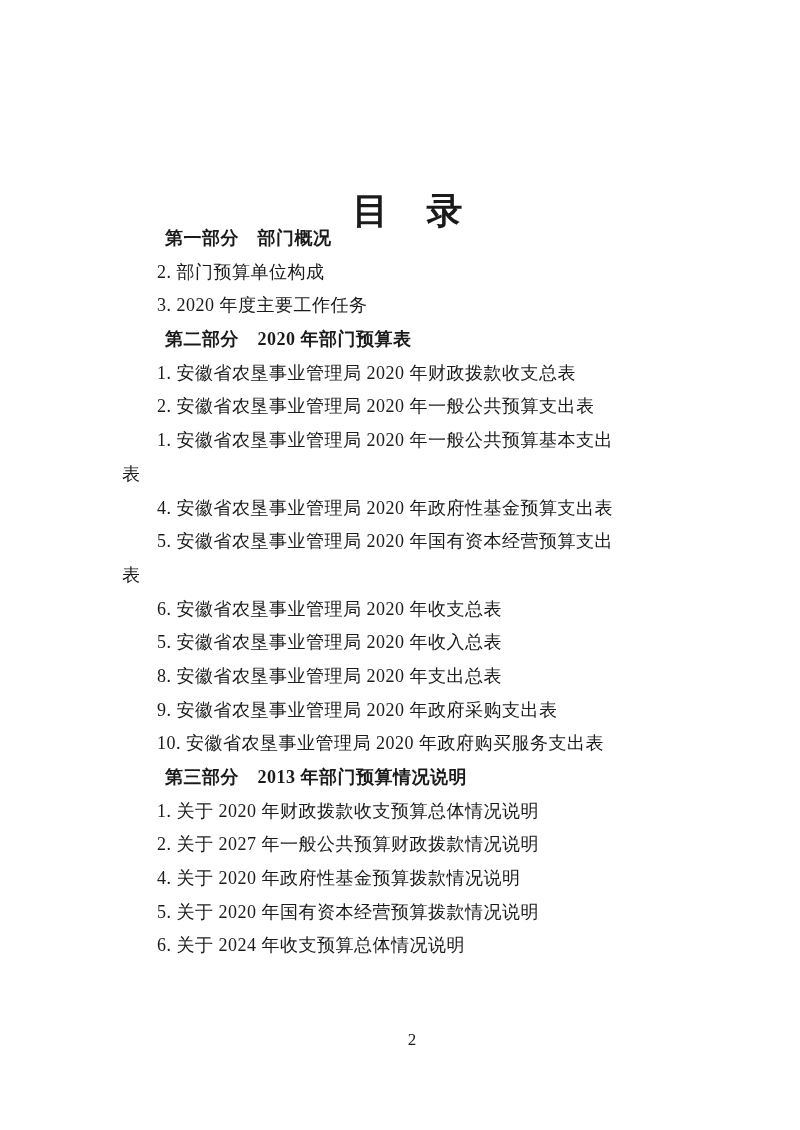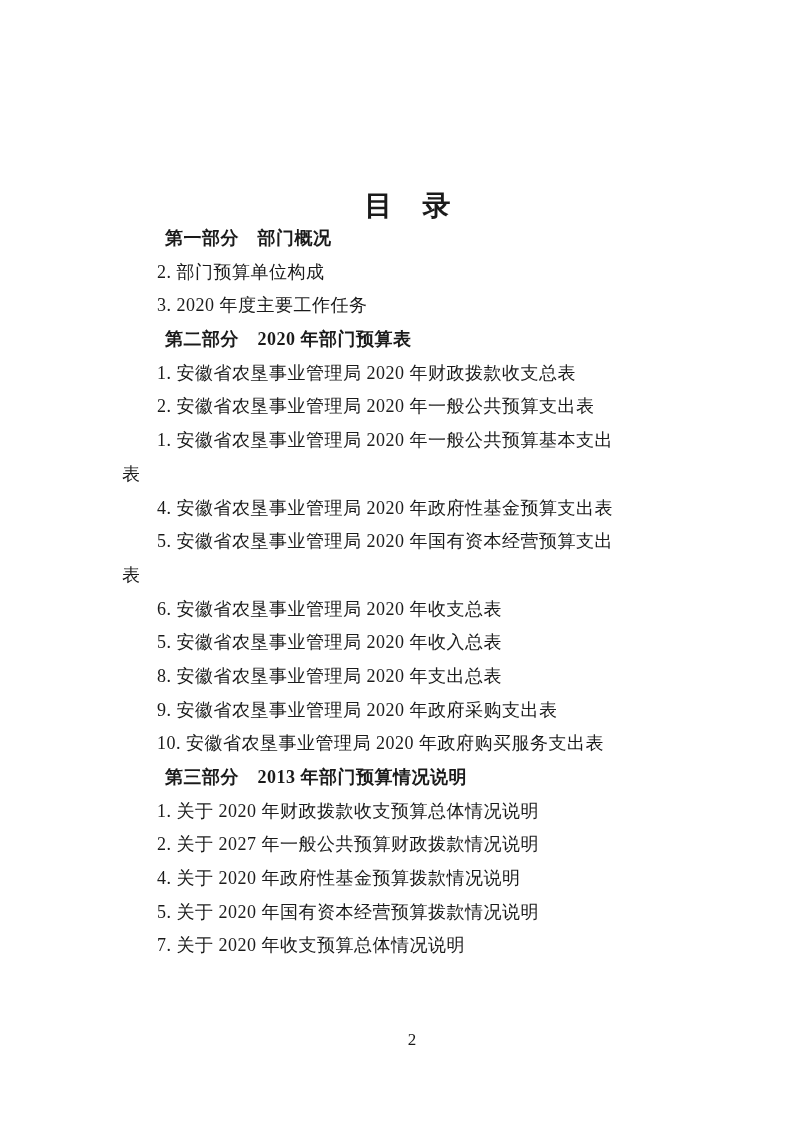--- a/index.html
+++ b/index.html
@@ -18,21 +18,21 @@
     width: 800px;
     height: 1130px;
     background: #ffffff;
   }
   .doc-title {
     position: absolute;
     top: 187px;
     left: 122px;
     width: 572px;
     text-align: center;
-    font-size: 28px;
+    font-size: 36px;
     font-weight: 700;
     letter-spacing: 1px;
     white-space: nowrap;
   }
   .toc {
     position: absolute;
     top: 222px;
     left: 122px;
     width: 580px;
     font-size: 18px;
@@ -83,19 +83,19 @@
       <div class="line item">6. 安徽省农垦事业管理局 2020 年收支总表</div>
       <div class="line item">5. 安徽省农垦事业管理局 2020 年收入总表</div>
       <div class="line item">8. 安徽省农垦事业管理局 2020 年支出总表</div>
       <div class="line item">9. 安徽省农垦事业管理局 2020 年政府采购支出表</div>
       <div class="line item">10. 安徽省农垦事业管理局 2020 年政府购买服务支出表</div>
       <div class="line section">第三部分　2013 年部门预算情况说明</div>
       <div class="line item">1. 关于 2020 年财政拨款收支预算总体情况说明</div>
       <div class="line item">2. 关于 2027 年一般公共预算财政拨款情况说明</div>
       <div class="line item">4. 关于 2020 年政府性基金预算拨款情况说明</div>
       <div class="line item">5. 关于 2020 年国有资本经营预算拨款情况说明</div>
-      <div class="line item">7. 关于 2020 年收支预算总体情况说明</div>
+      <div class="line item">6. 关于 2024 年收支预算总体情况说明</div>
     </div>
 
   <div class="footer">
     <span>2</span>
   </div>
 </div>
 
 </body></html>

